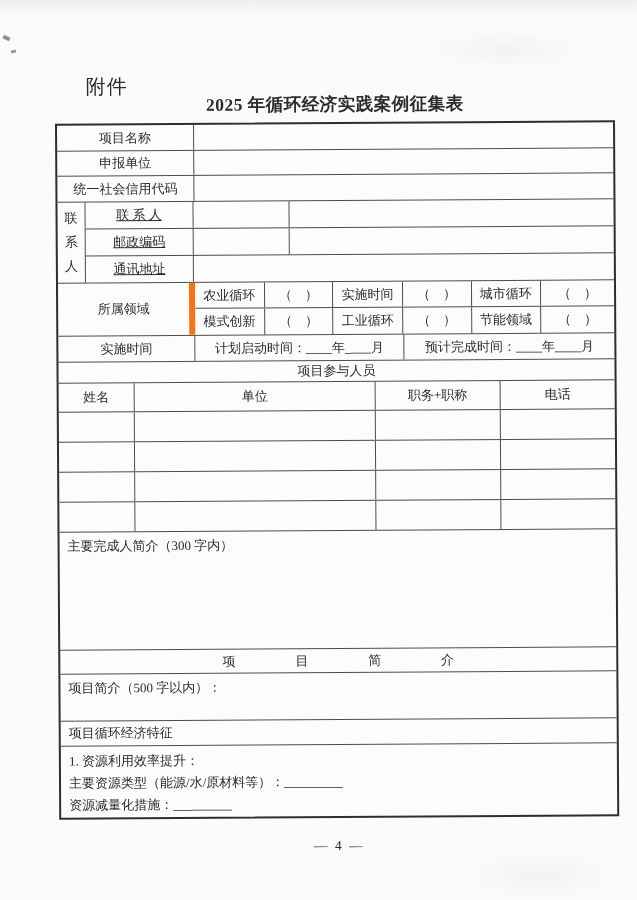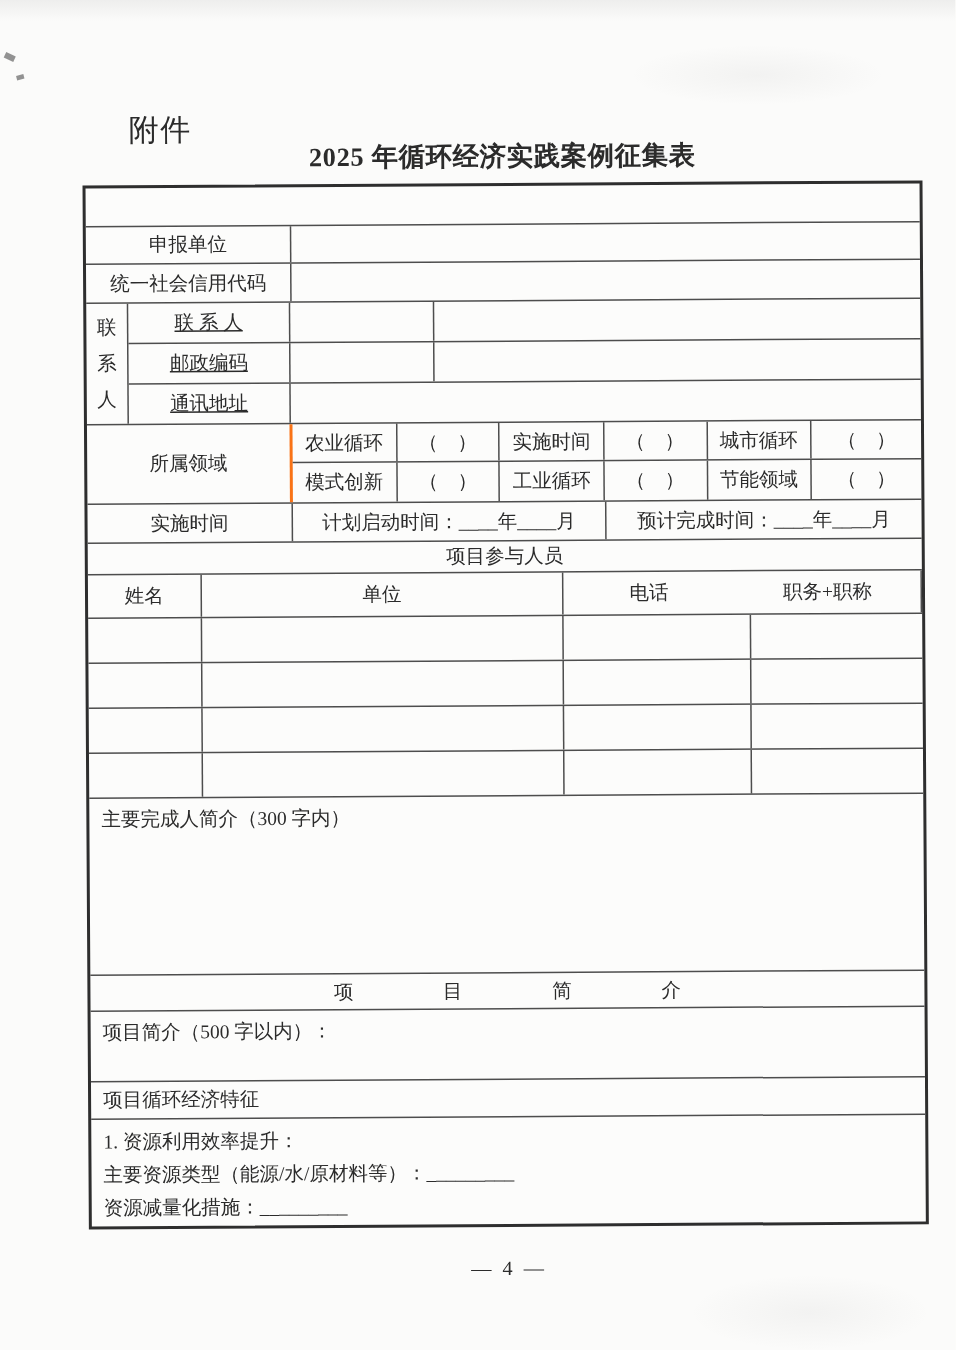--- a/index.html
+++ b/index.html
@@ -76,21 +76,21 @@
     justify-content: space-around; padding: 4px 0; font-size: 13px;
   }
   .contact-right { flex: 1 1 auto; display: flex; flex-direction: column; }
   .contact-right .row:last-child { border-bottom: none; }
   .w-clabel { width: 108px; flex: none; text-decoration: underline; }
   .w-cval { width: 96px; flex: none; }
   .w-clabel2 { width: 72px; flex: none; margin-top: 29px; }
 
   .domain-group { display: flex; border-bottom: 1px solid #4d4d4d; }
   .domain-label {
-    width: 137px; flex: none; border-right: 2px solid #f97316;
+    width: 137px; flex: none; border-right: 6px solid #f97316;
     display: flex; align-items: center; justify-content: center;
   }
   .domain-grid { flex: 1 1 auto; display: flex; flex-direction: column; }
   .domain-grid .row:last-child { border-bottom: none; }
   .w-dname { width: 16.6%; flex: none; }
   .w-dmark { width: 16.4%; flex: none; }
 
   .w-sched1 { width: 209px; flex: none; }
 
   .w-pname { width: 76px; flex: none; }
@@ -120,20 +120,21 @@
 <div class="speck p2"></div>
 
 <div class="content">
 
   <div class="attachment">附件</div>
   <div class="form-title">2025 年循环经济实践案例征集表</div>
 
   <div class="tbl">
 
     <div class="row h26">
+      <div class="cell w-label">项目名称</div>
       <div class="cell w-fill last"></div>
     </div>
     <div class="row h25">
       <div class="cell w-label">申报单位</div>
       <div class="cell w-fill last"></div>
     </div>
     <div class="row h26">
       <div class="cell w-label">统一社会信用代码</div>
       <div class="cell w-fill last"></div>
     </div>
@@ -191,22 +192,22 @@
       <div class="cell w-sched1">计划启动时间：____年____月</div>
       <div class="cell w-fill last">预计完成时间：____年____月</div>
     </div>
 
     <div class="row h21">
       <div class="cell w-fill last section-title">项目参与人员</div>
     </div>
     <div class="row h29">
       <div class="cell w-pname">姓名</div>
       <div class="cell w-punit">单位</div>
+      <div class="cell w-ptitle">职务+职称</div>
       <div class="cell w-fill last">电话</div>
-      <div class="cell w-ptitle">职务+职称</div>
     </div>
     <div class="row h30">
       <div class="cell w-pname"></div>
       <div class="cell w-punit"></div>
       <div class="cell w-ptitle"></div>
       <div class="cell w-fill last"></div>
     </div>
     <div class="row h30">
       <div class="cell w-pname"></div>
       <div class="cell w-punit"></div>

